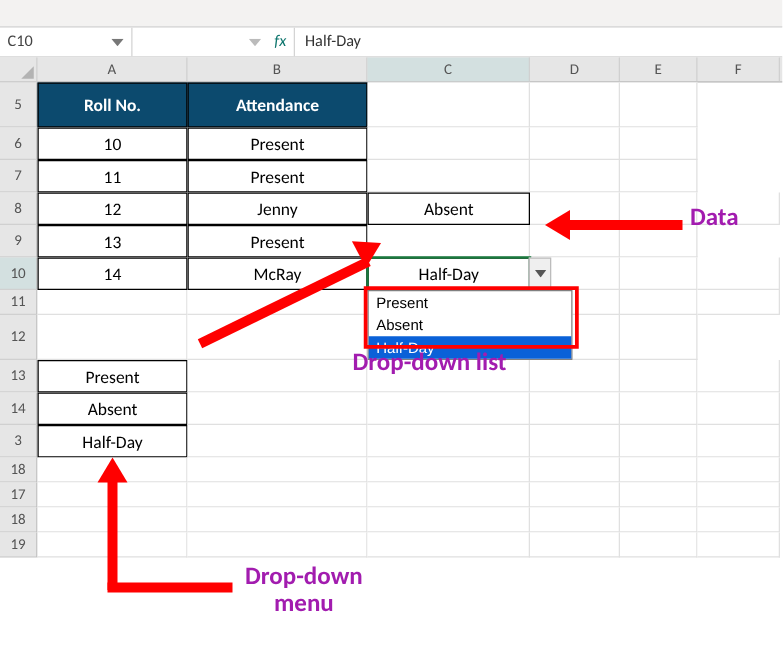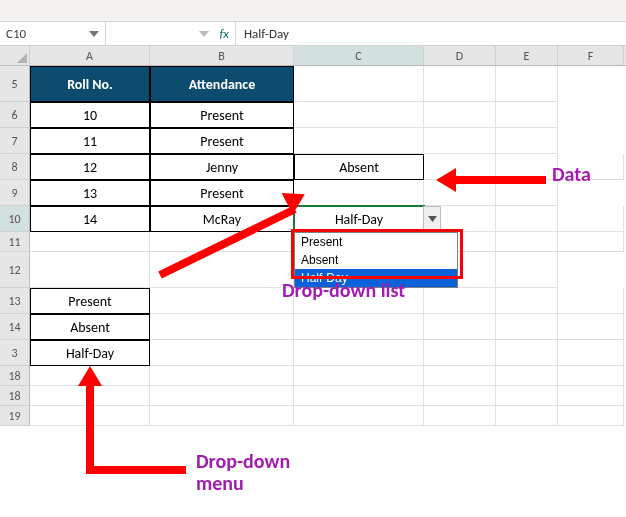--- a/index.html
+++ b/index.html
@@ -200,20 +200,29 @@
     <div class="row short">
       <div class="rh">18</div>
       <div class="cell"></div>
         <div class="cell"></div>
         <div class="cell"></div>
         <div class="cell"></div>
         <div class="cell"></div>
         <div class="cell"></div>
     </div>
     <div class="row short">
+      <div class="rh">17</div>
+      <div class="cell"></div>
+        <div class="cell"></div>
+        <div class="cell"></div>
+        <div class="cell"></div>
+        <div class="cell"></div>
+        <div class="cell"></div>
+    </div>
+    <div class="row short">
       <div class="rh">18</div>
       <div class="cell"></div>
         <div class="cell"></div>
         <div class="cell"></div>
         <div class="cell"></div>
         <div class="cell"></div>
         <div class="cell"></div>
     </div>
     <div class="row short">
       <div class="rh">19</div>
@@ -243,16 +252,16 @@
     <div class="arrow-body" style="top:0; left:0; width:150px; height:8px; transform-origin: left center; transform: rotate(-26deg);"></div>
     <div class="arrow-head" style="top:-82px; left:124px; border-left:12px solid transparent; border-right:12px solid transparent; border-bottom:20px solid #ff0000; transform: rotate(62deg);"></div>
   </div>
   <div class="ann-label" style="top:232px; left:282px;">Drop-down list</div>
 
   <div class="arrow" style="top:320px; left:86px;">
     <div class="arrow-body" style="top:16px; left:0; width:8px; height:90px;"></div>
     <div class="arrow-body" style="top:100px; left:0; width:100px; height:8px;"></div>
     <div class="arrow-head" style="top:0; left:-8px; border-left:12px solid transparent; border-right:12px solid transparent; border-bottom:20px solid #ff0000;"></div>
   </div>
-  <div class="ann-label" style="top:404px; left:196px; text-align:left; line-height:1.1; white-space:pre;">Drop-down
+  <div class="ann-label" style="top:404px; left:196px; text-align:center; line-height:1.1; white-space:pre;">Drop-down
 menu</div>
 
 </div>
 
 </body></html>

